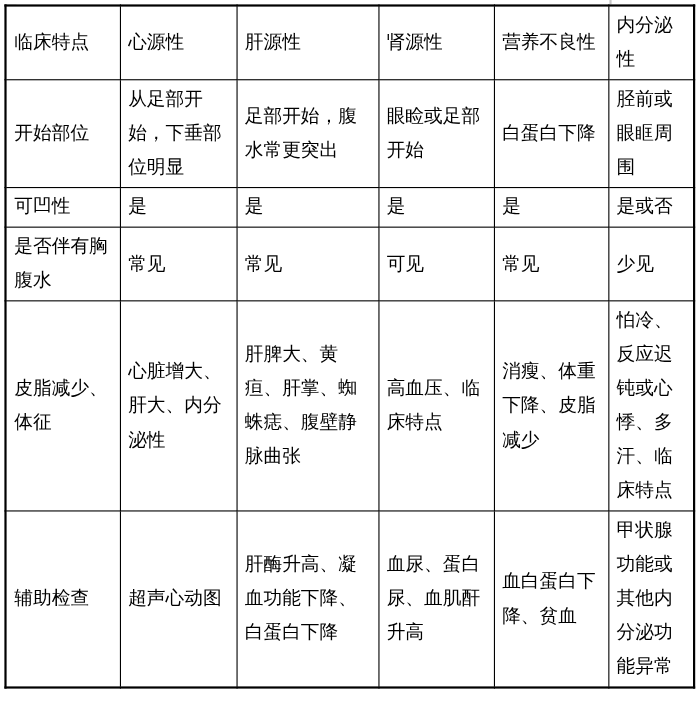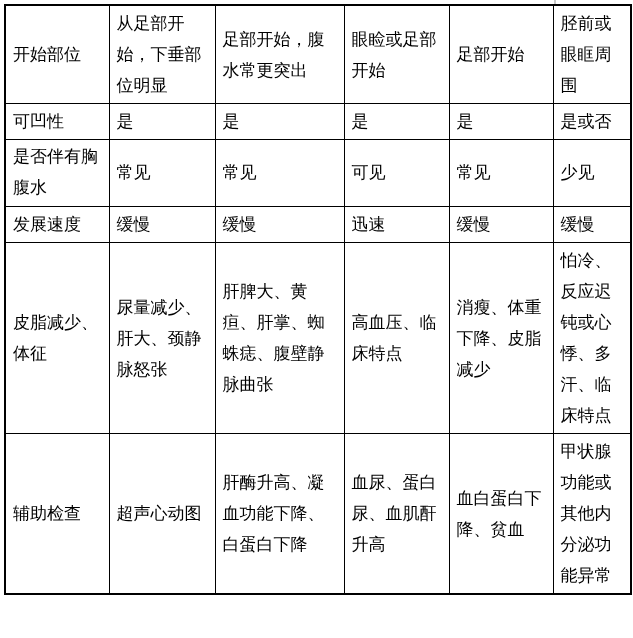--- a/index.html
+++ b/index.html
@@ -49,76 +49,76 @@
     vertical-align: middle;
     padding: 2px 4px 2px 7px;
     font-size: 17px;
     line-height: 31px;
     color: #000000;
     overflow: hidden;
   }
   tr.r0 { height: 64px; }
   tr.r1 { height: 94px; }
   tr.r2 { height: 30px; margin-left: 17px; }
-  tr.r3 { height: 65px; font-family: Liberation Mono, monospace; }
+  tr.r3 { height: 65px; }
   tr.r4 { height: 35px; }
   tr.r5 { height: 185px; }
   tr.r6 { height: 155px; }
 </style>
 </head>
 <body>
 
 <div class="handle-corner"></div>
 <div class="handle-tick"></div>
 
 <table class="cmp">
   <colgroup>
     <col style="width:104px">
     <col style="width:106px">
     <col style="width:129px">
     <col style="width:105px">
     <col style="width:104px">
     <col style="width:78px">
   </colgroup>
   <tbody>
+    <tr class="r0">
+      <th>临床特点</th>
+      <th>心源性</th>
+      <th>肝源性</th>
+      <th>肾源性</th>
+      <th>营养不良性</th>
+      <th>内分泌性</th>
+    </tr>
     <tr class="r1">
       <td>开始部位</td>
       <td>从足部开始，下垂部位明显</td>
       <td>足部开始，腹水常更突出</td>
       <td>眼睑或足部开始</td>
-      <td>足部开始</td>
+      <td>白蛋白下降</td>
       <td>胫前或眼眶周围</td>
     </tr>
     <tr class="r2">
       <td>可凹性</td>
       <td>是</td>
       <td>是</td>
       <td>是</td>
       <td>是</td>
       <td>是或否</td>
     </tr>
     <tr class="r3">
       <td>是否伴有胸腹水</td>
       <td>常见</td>
       <td>常见</td>
       <td>可见</td>
       <td>常见</td>
       <td>少见</td>
     </tr>
-    <tr class="r4">
-      <td>发展速度</td>
-      <td>缓慢</td>
-      <td>缓慢</td>
-      <td>迅速</td>
-      <td>缓慢</td>
-      <td>缓慢</td>
-    </tr>
     <tr class="r5">
       <td>皮脂减少、体征</td>
-      <td>尿量减少、肝大、颈静脉怒张</td>
+      <td>心脏增大、肝大、内分泌性</td>
       <td>肝脾大、黄疸、肝掌、蜘蛛痣、腹壁静脉曲张</td>
       <td>高血压、临床特点</td>
       <td>消瘦、体重下降、皮脂减少</td>
       <td>怕冷、反应迟钝或心悸、多汗、临床特点</td>
     </tr>
     <tr class="r6">
       <td>辅助检查</td>
       <td>超声心动图</td>
       <td>肝酶升高、凝血功能下降、白蛋白下降</td>
       <td>血尿、蛋白尿、血肌酐升高</td>

